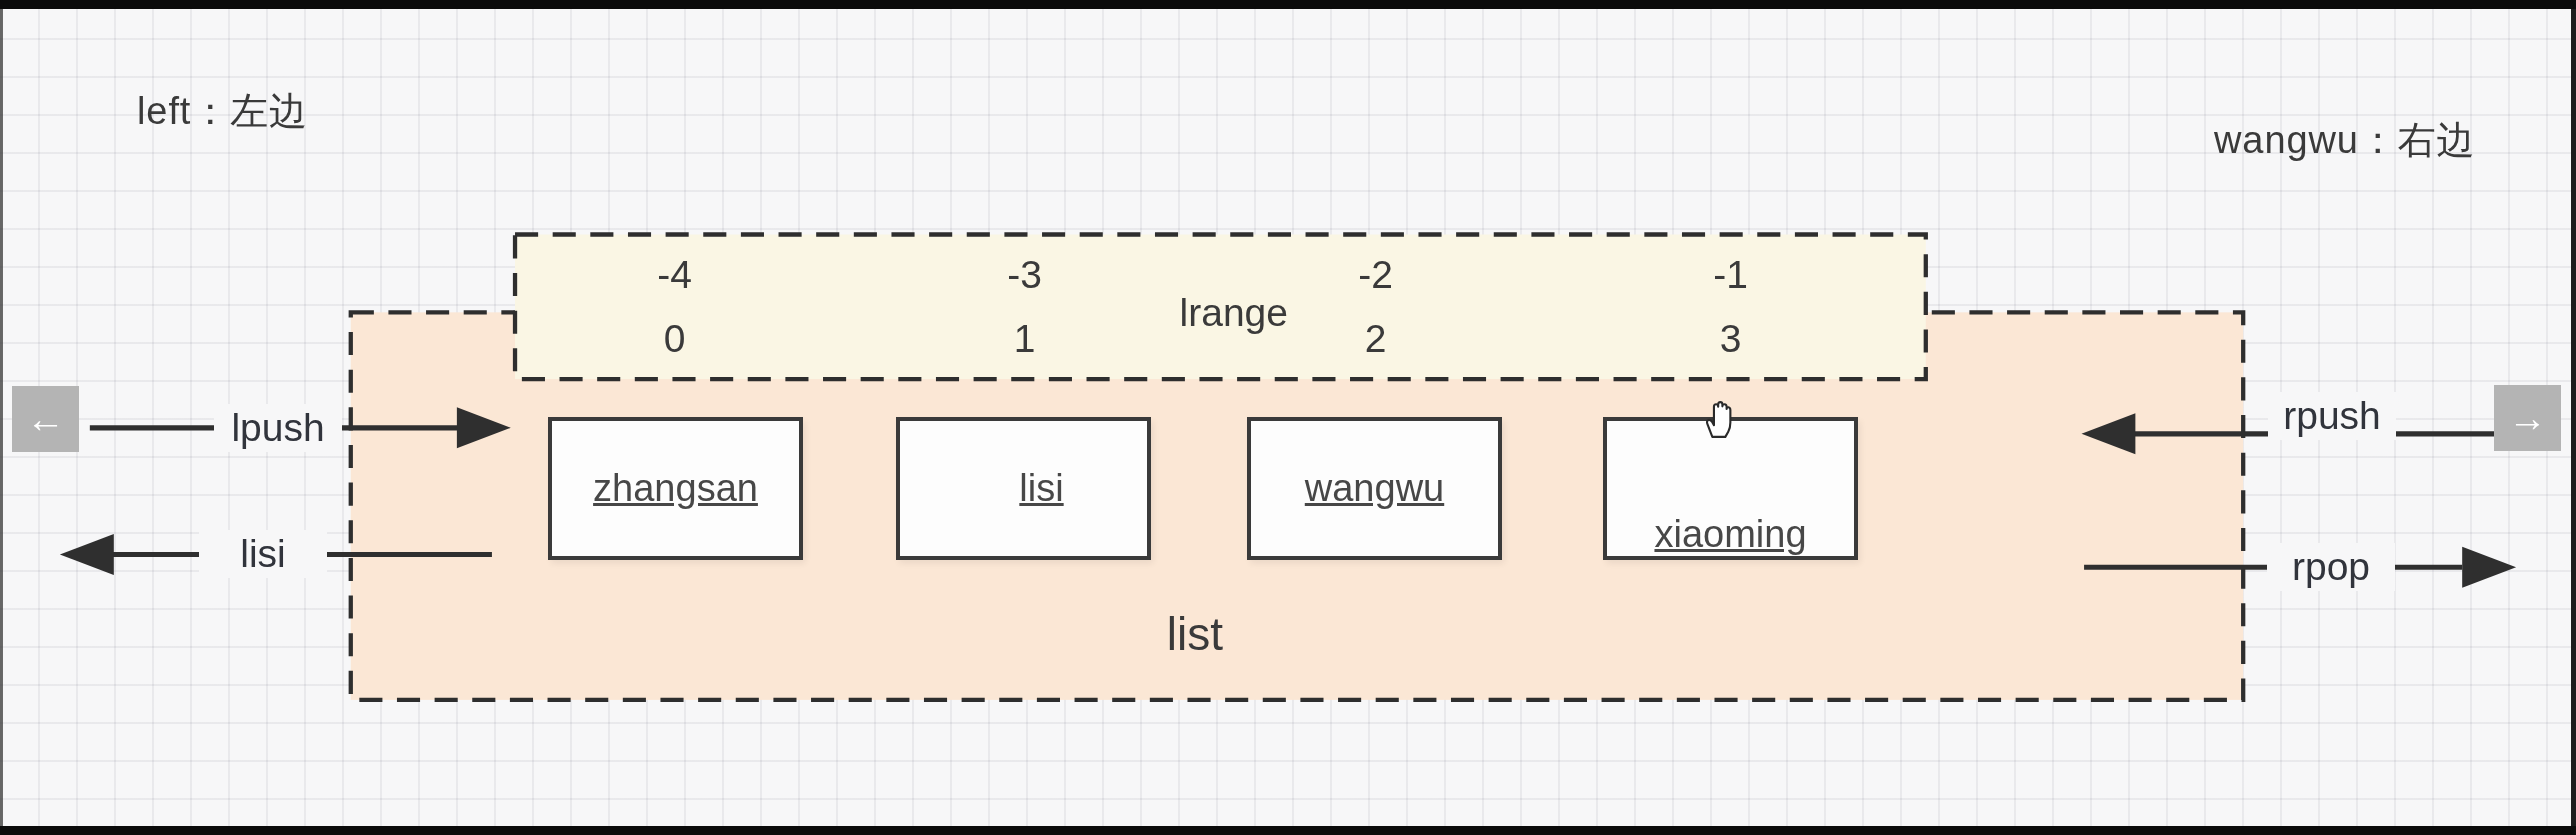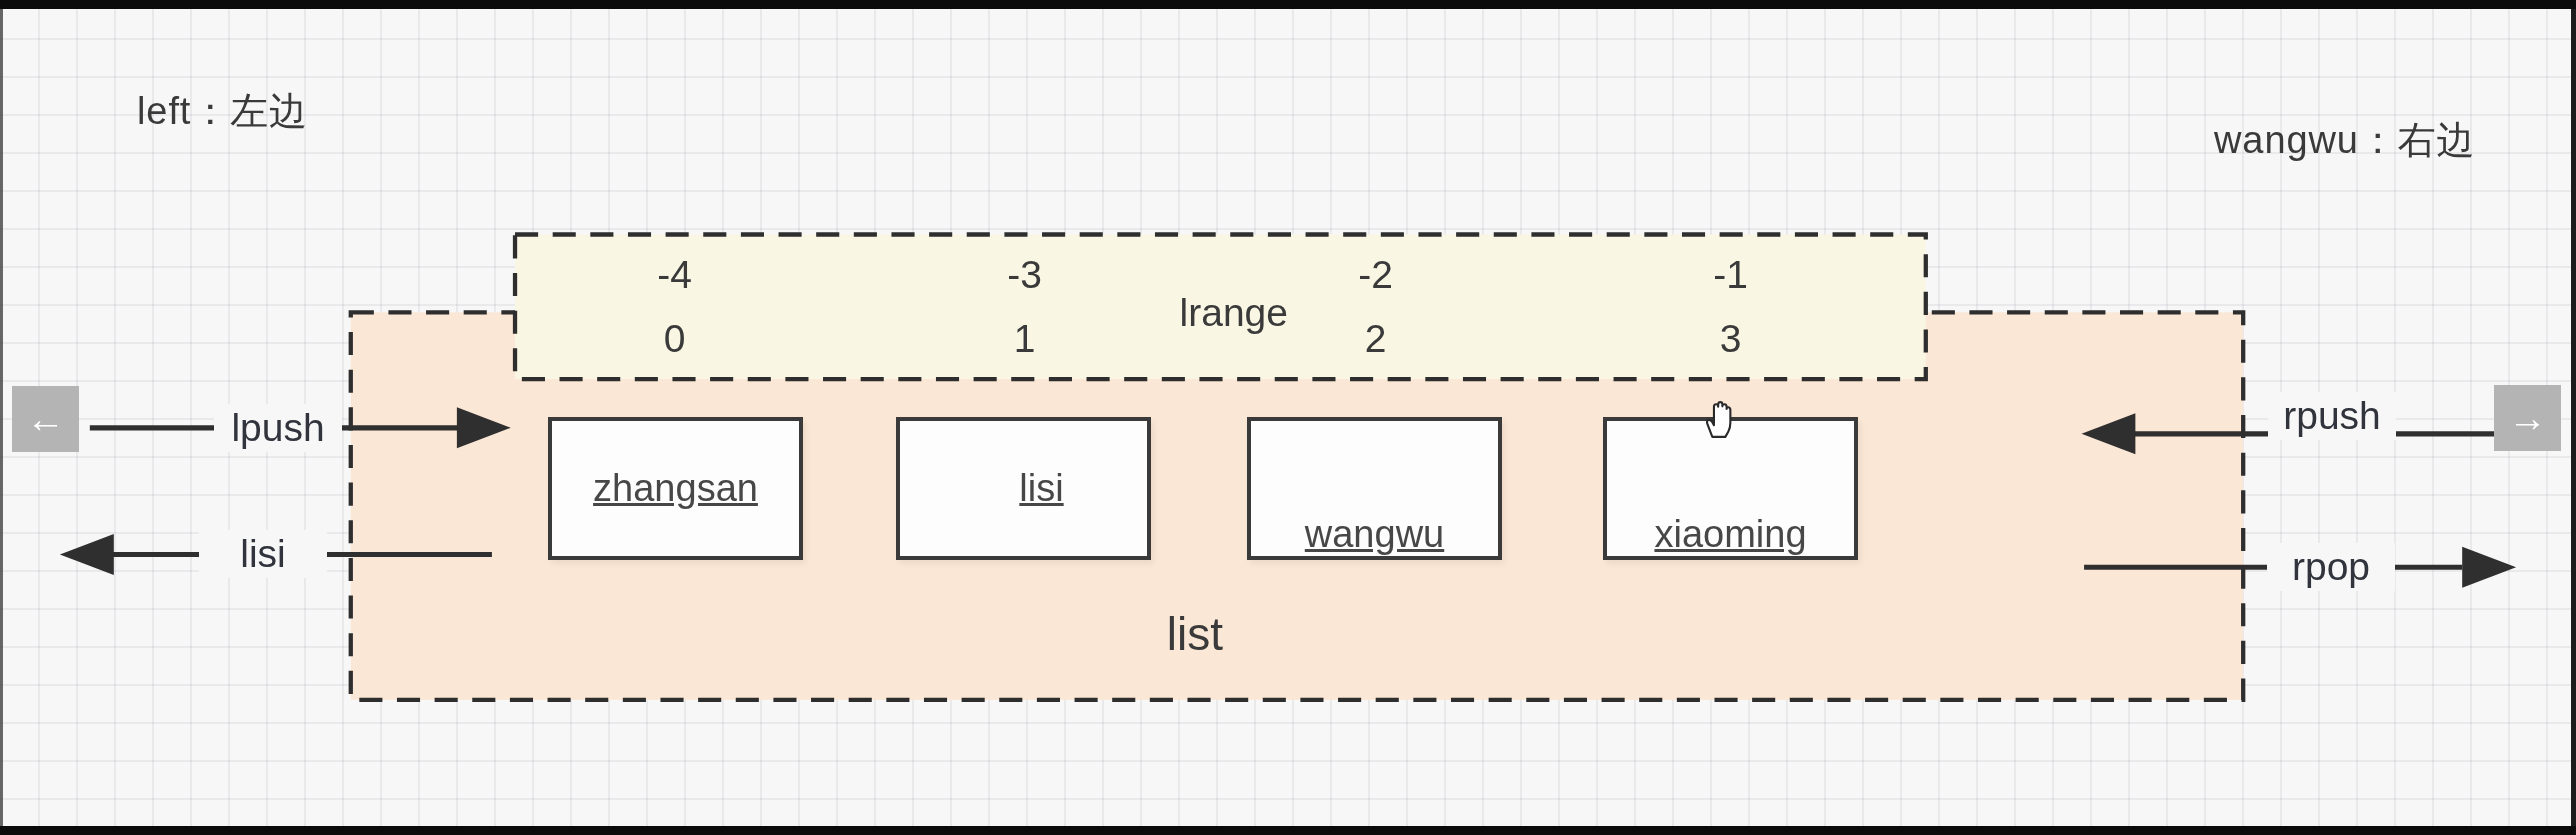--- a/index.html
+++ b/index.html
@@ -93,21 +93,21 @@
   <div class="abs num" style="left:1679px;top:317px;">3</div>
 
   <div class="abs lbl" style="left:1151px;top:291px;width:137px;">lrange</div>
 
   <div class="elem" style="left:548px;">
     <span>zhangsan</span>
   </div>
   <div class="elem" style="left:896px;padding-left:36px;">
     <span>lisi</span>
   </div>
-  <div class="elem" style="left:1247px;align-items:flex-end;">
+  <div class="elem" style="left:1247px;">
     <span>wangwu</span>
   </div>
   <div class="elem" style="left:1603px;align-items:flex-end;">
     <span>xiaoming</span>
   </div>
 
   <div class="abs lbl" style="left:1129px;top:607px;width:94px;font-size:46px;">list</div>
 
   <div class="abs oplabel" style="left:214px;top:404px;">lpush</div>
   <div class="abs oplabel" style="left:199px;top:530px;">lisi</div>

